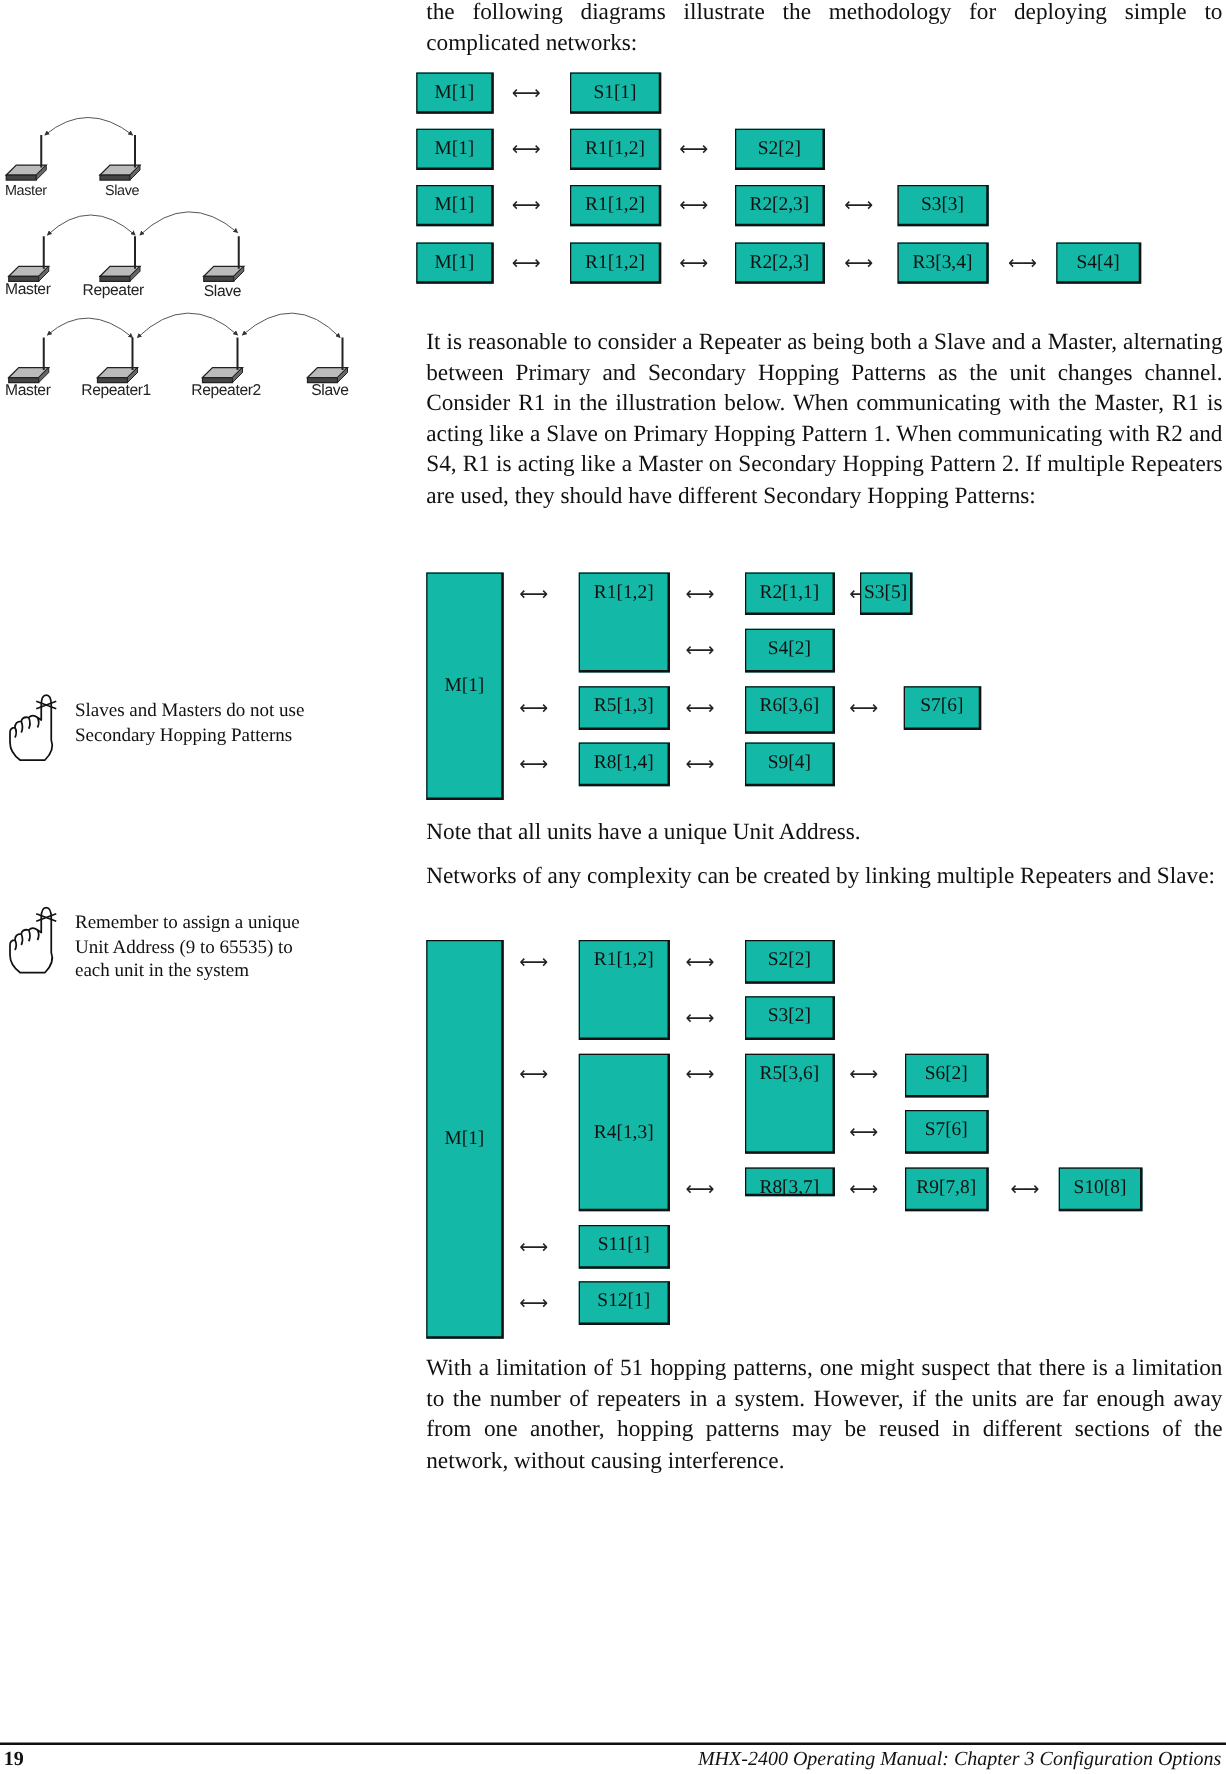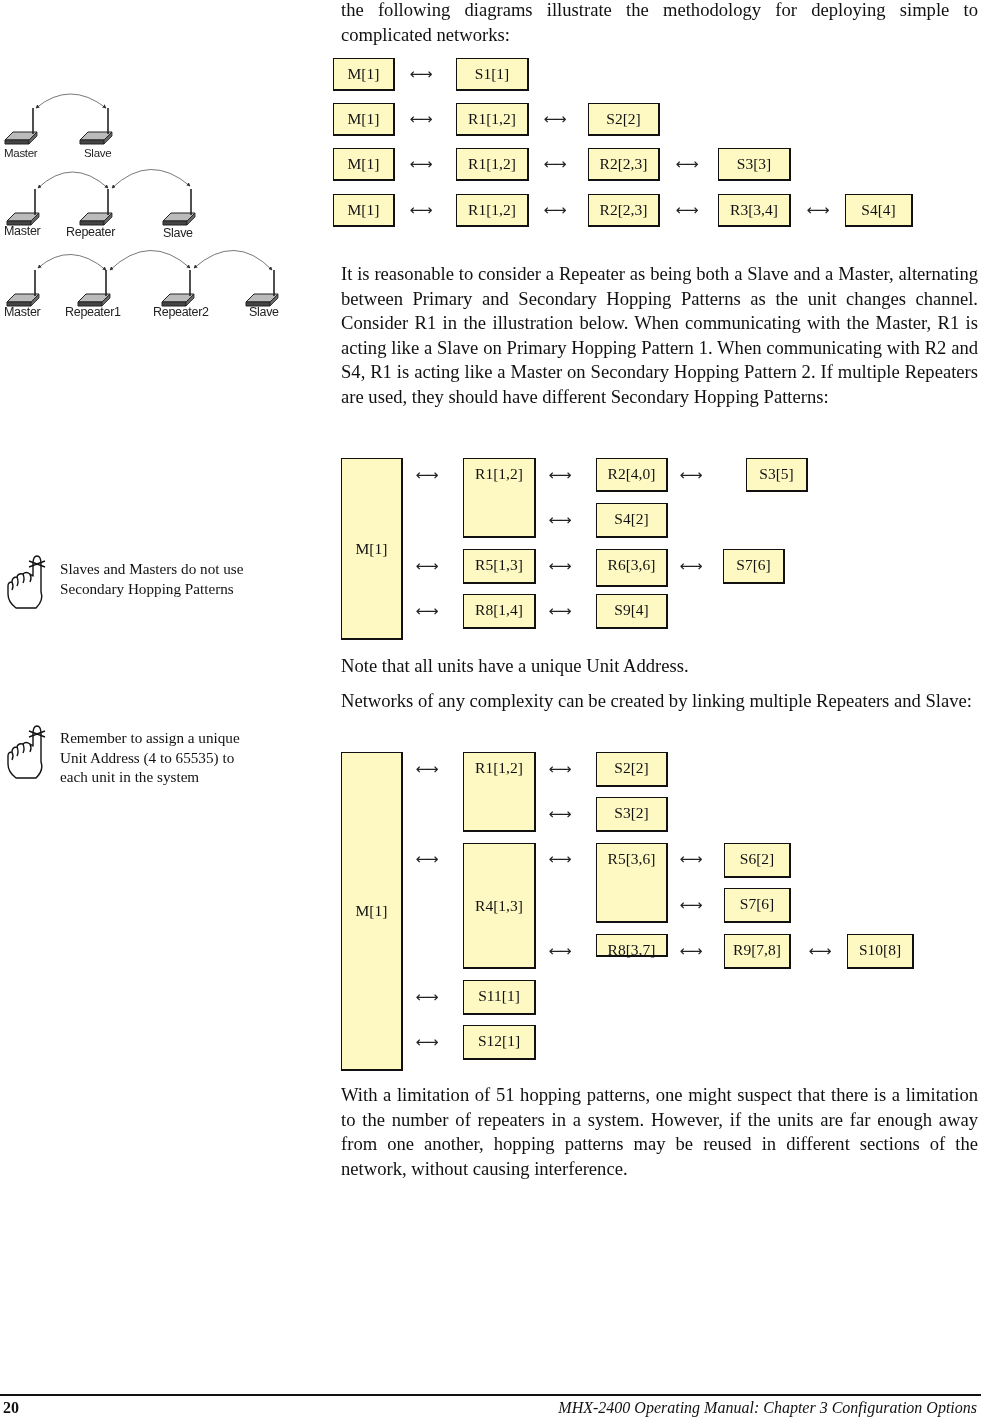--- a/index.html
+++ b/index.html
@@ -11,21 +11,21 @@
   .para {
     position: absolute; left: 341px; width: 637px;
     font-size: 18.6px; line-height: 24.6px; text-align: justify;
     text-align-last: left;
   }
   .box {
     position: absolute; box-sizing: border-box;
     border: 1.3px solid #111;
     border-right-width: 2.4px; border-bottom-width: 2.4px;
     font-size: 15.5px; text-align: center; line-height: 30px;
-    background: #fef9c3;
+    background: #14b8a6;
   }
   .box.tall { line-height: normal; padding-top: 6px; }
   .box.mid { display: flex; align-items: center; justify-content: center; line-height: normal; }
   .arrow {
     position: absolute; font-size: 15px; line-height: 30px; width: 44px; text-align: center;
     font-family: "DejaVu Sans", sans-serif; color: #222; letter-spacing: -2px;
   }
   .side-note {
     position: absolute; left: 60px; width: 190px;
     font-size: 15.2px; line-height: 19.6px;
@@ -102,21 +102,21 @@
 </svg>
 <div class="side-note" style="top:559px">Slaves and Masters do not use Secondary Hopping Patterns</div>
 
 <svg class="hand" style="top:722px" viewBox="0 0 48 60">
   <g fill="none" stroke="#111" stroke-width="1.4" stroke-linejoin="round">
     <path d="M31,12 Q31,4 35,4 Q39,4 39,12 L39,40 Q42,48 34,56 L14,56 Q6,50 6,42 L6,34 Q6,30 10,30 Q10,25 15,25 Q16,21 21,22 Q24,19 28,22 L31,24 Z"></path>
     <path d="M10,30 Q12,34 10,38 M15,25 Q17,30 15,34 M21,22 Q23,27 21,31 M28,22 Q30,26 28,30"></path>
     <path d="M27,9 L43,15 M27,15 L43,9"></path>
   </g>
 </svg>
-<div class="side-note" style="top:728px">Remember to assign a unique Unit Address (4 to 65535) to each unit in the system</div>
+<div class="side-note" style="top:728px">Remember to assign a unique Unit Address (9 to 65535) to each unit in the system</div>
 
 <div class="para" style="top:-2px">the following diagrams illustrate the methodology for deploying simple to complicated networks:</div>
 
 <div>
 
   <div class="box" style="left:333px;top:58px;width:62px;height:33px">M[1]</div>
   <span class="arrow arr" style="left:398px;top:59px">←→</span>
   <div class="box" style="left:456px;top:58px;width:73px;height:33px">S1[1]</div>
 
   <div class="box" style="left:333px;top:103px;width:62px;height:33px">M[1]</div>
@@ -145,23 +145,23 @@
 </div>
 
 <div class="para" style="top:262px">It is reasonable to consider a Repeater as being both a Slave and a Master, alternating between Primary and Secondary Hopping Patterns as the unit changes channel.  Consider R1 in the illustration below.  When communicating with the Master, R1 is acting like a Slave on Primary Hopping Pattern 1.  When communicating with R2 and S4, R1 is acting like a Master on Secondary Hopping Pattern 2.  If multiple Repeaters are used, they should have different Secondary Hopping Patterns:</div>
 
 <div>
   <div class="box mid" style="left:341px;top:458px;width:62px;height:182px">M[1]</div>
 
   <span class="arrow arr" style="left:404px;top:460px">←→</span>
   <div class="box tall" style="left:463px;top:458px;width:73px;height:80px">R1[1,2]</div>
   <span class="arrow arr" style="left:537px;top:460px">←→</span>
-  <div class="box" style="left:596px;top:458px;width:72px;height:34px">R2[4,0]</div>
+  <div class="box" style="left:596px;top:458px;width:72px;height:34px">R2[1,1]</div>
   <span class="arrow arr" style="left:668px;top:460px">←→</span>
-  <div class="box" style="left:746px;top:458px;width:62px;height:34px">S3[5]</div>
+  <div class="box" style="left:688px;top:458px;width:42px;height:34px">S3[5]</div>
 
   <span class="arrow arr" style="left:537px;top:505px">←→</span>
   <div class="box" style="left:596px;top:503px;width:72px;height:35px">S4[2]</div>
 
   <span class="arrow arr" style="left:404px;top:551px">←→</span>
   <div class="box" style="left:463px;top:549px;width:73px;height:35px">R5[1,3]</div>
   <span class="arrow arr" style="left:537px;top:551px">←→</span>
   <div class="box" style="left:596px;top:549px;width:72px;height:38px">R6[3,6]</div>
   <span class="arrow arr" style="left:668px;top:551px">←→</span>
   <div class="box" style="left:723px;top:549px;width:62px;height:35px">S7[6]</div>
@@ -206,14 +206,14 @@
   <span class="arrow arr" style="left:404px;top:982px">←→</span>
   <div class="box" style="left:463px;top:980px;width:73px;height:35px">S11[1]</div>
 
   <span class="arrow arr" style="left:404px;top:1027px">←→</span>
   <div class="box" style="left:463px;top:1025px;width:73px;height:35px">S12[1]</div>
 </div>
 
 <div class="para" style="top:1083px">With a limitation of 51 hopping patterns, one might suspect that there is a limitation to the number of repeaters in a system.  However, if the units are far enough away from one another, hopping patterns may be reused in different sections of the network, without causing interference.</div>
 
 <div class="footer-rule"></div>
-<div class="footer-page">20</div>
+<div class="footer-page">19</div>
 <div class="footer-title">MHX-2400 Operating Manual: Chapter 3 Configuration Options</div>
 
 </body></html>

